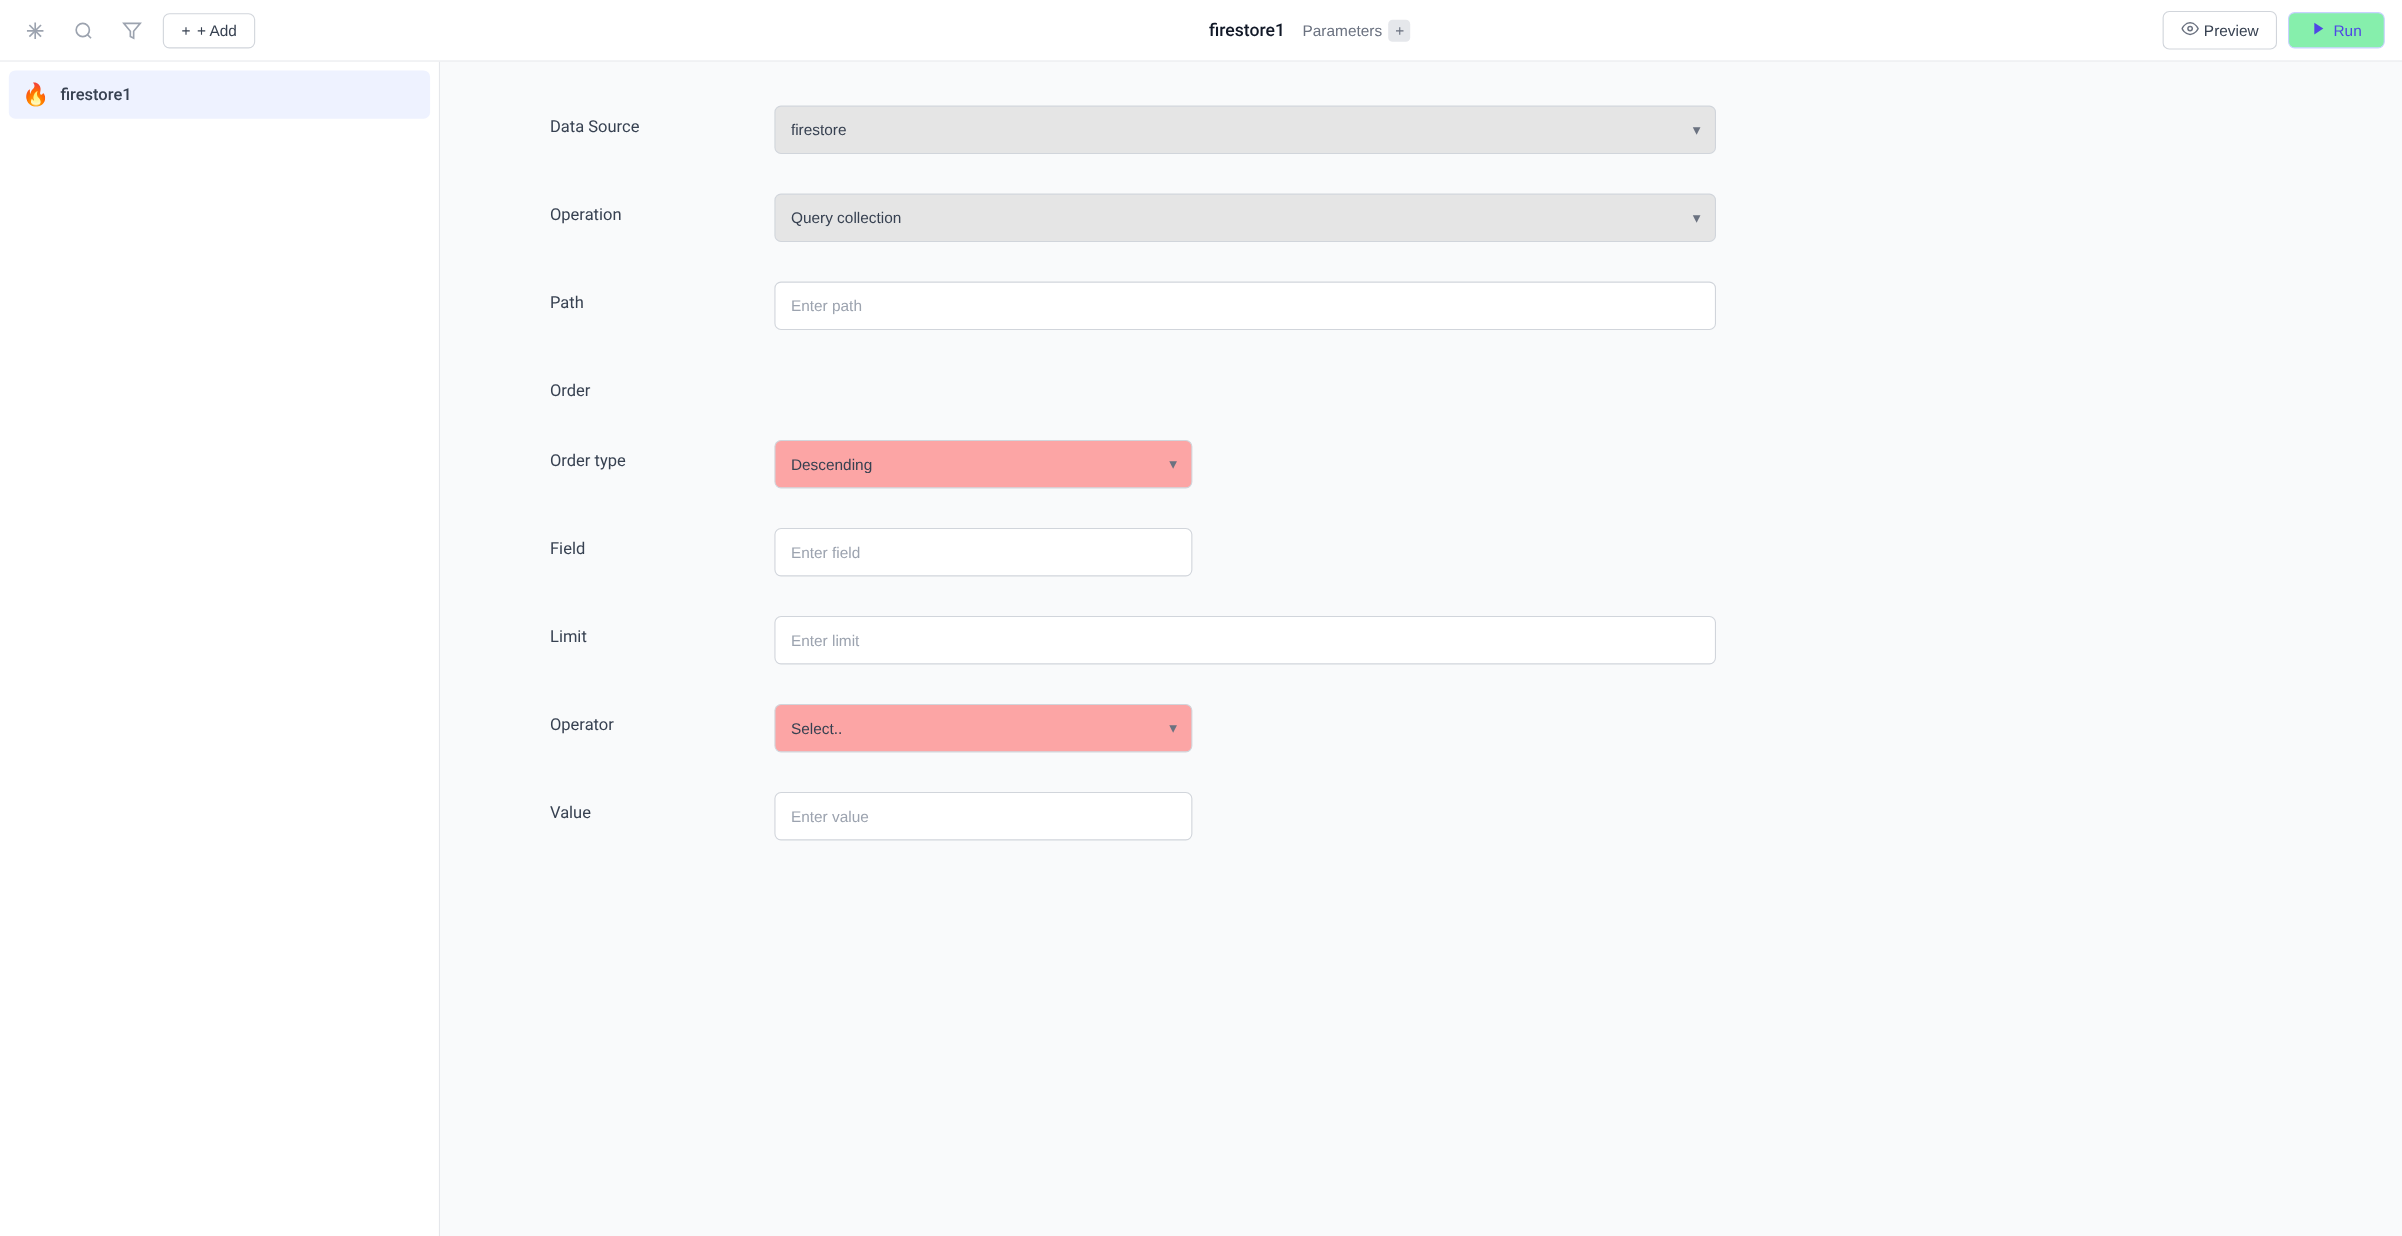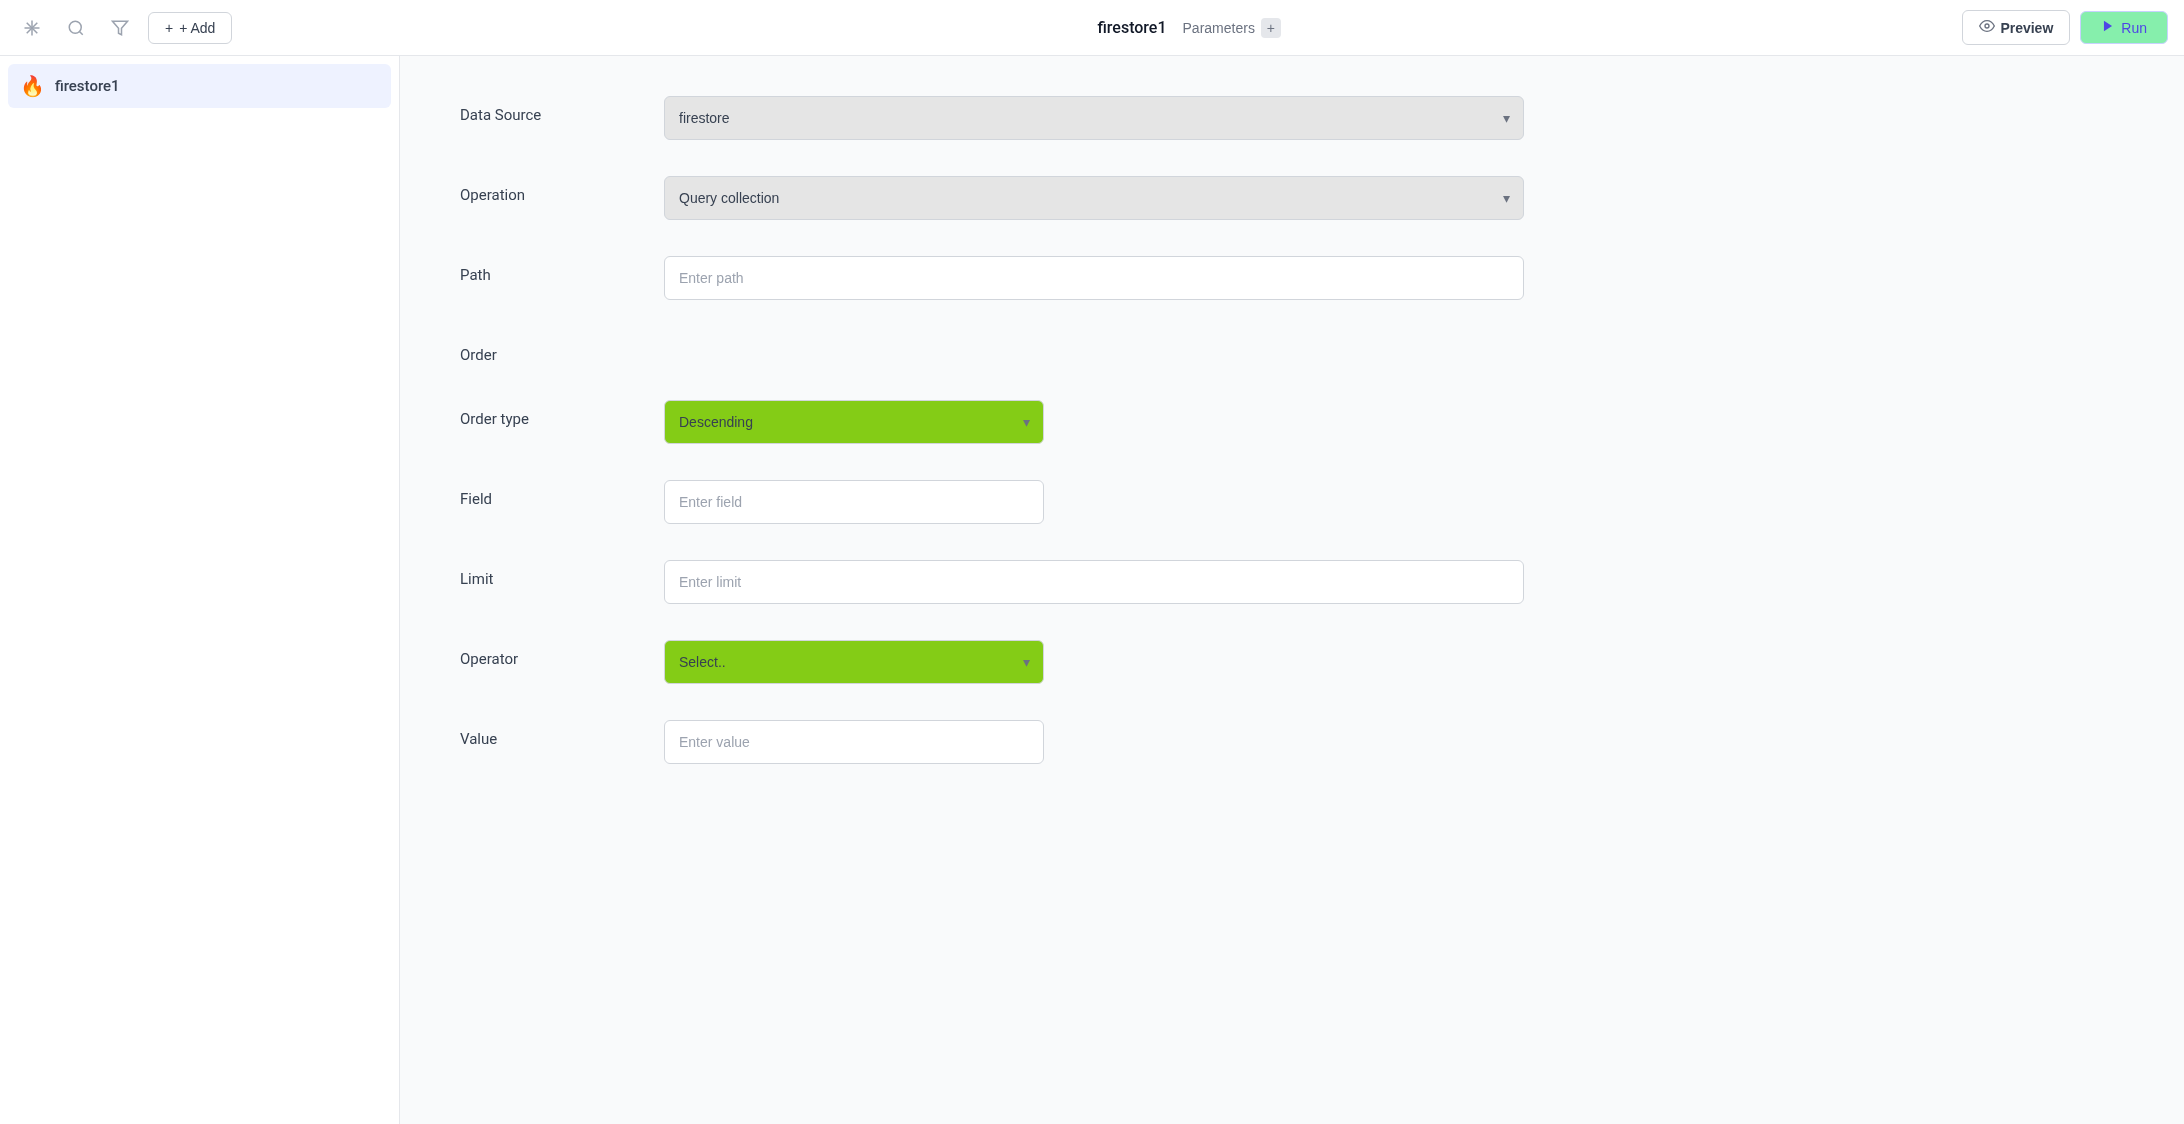--- a/index.html
+++ b/index.html
@@ -109,21 +109,21 @@
     .preview-btn {
       display: flex;
       align-items: center;
       gap: 5px;
       border: 1.5px solid #d1d5db;
       border-radius: 6px;
       padding: 7px 16px;
       background: white;
       cursor: pointer;
       font-size: 14px;
-      font-weight: 700;
+      font-weight: 400;
       color: #374151;
     }
 
     .run-btn {
       display: flex;
       align-items: center;
       gap: 6px;
       border: 1.5px solid #c7d2fe;
       border-radius: 6px;
       padding: 7px 20px;
@@ -180,20 +180,21 @@
 
     .form-section {
       max-width: 1100px;
     }
 
     .form-row {
       display: flex;
       align-items: flex-start;
       margin-bottom: 36px;
       gap: 24px;
+      margin-left: 40px;
     }
 
     .form-label {
       width: 180px;
       flex-shrink: 0;
       font-size: 15px;
       color: #374151;
       font-weight: 400;
       padding-top: 10px;
     }
@@ -233,21 +234,21 @@
       width: 380px;
     }
 
     .form-select {
       width: 100%;
       height: 44px;
       border: 1.5px solid #d1d5db;
       border-radius: 6px;
       padding: 0 40px 0 14px;
       font-size: 14px;
-      background: #84cc16;
+      background: #fca5a5;
       color: #374151;
       appearance: none;
       cursor: pointer;
       outline: none;
     }
 
     .select-chevron {
       position: absolute;
       right: 14px;
       top: 50%;

